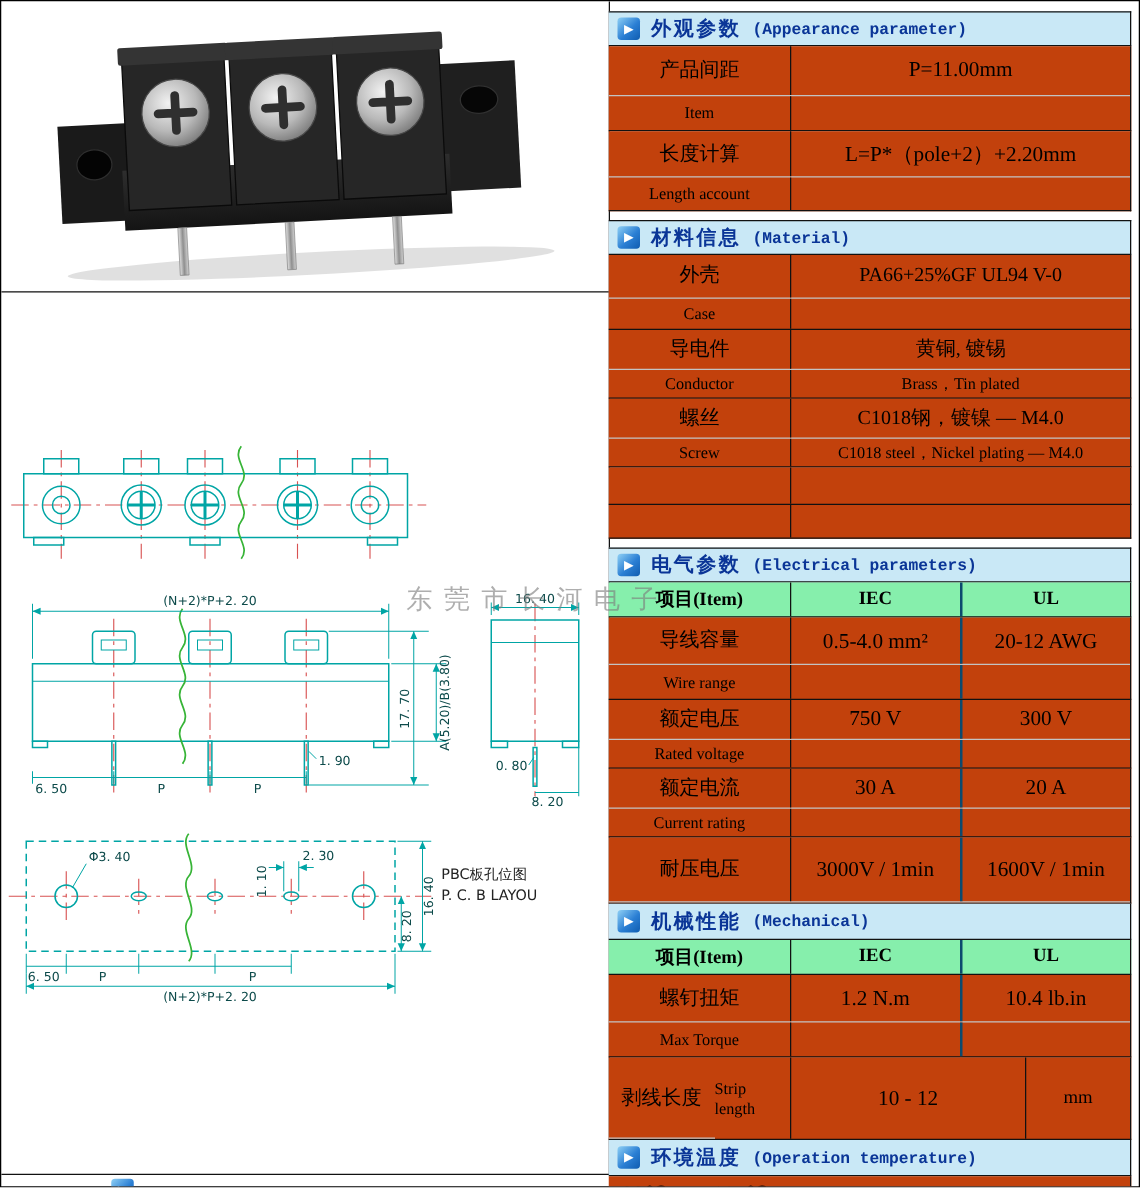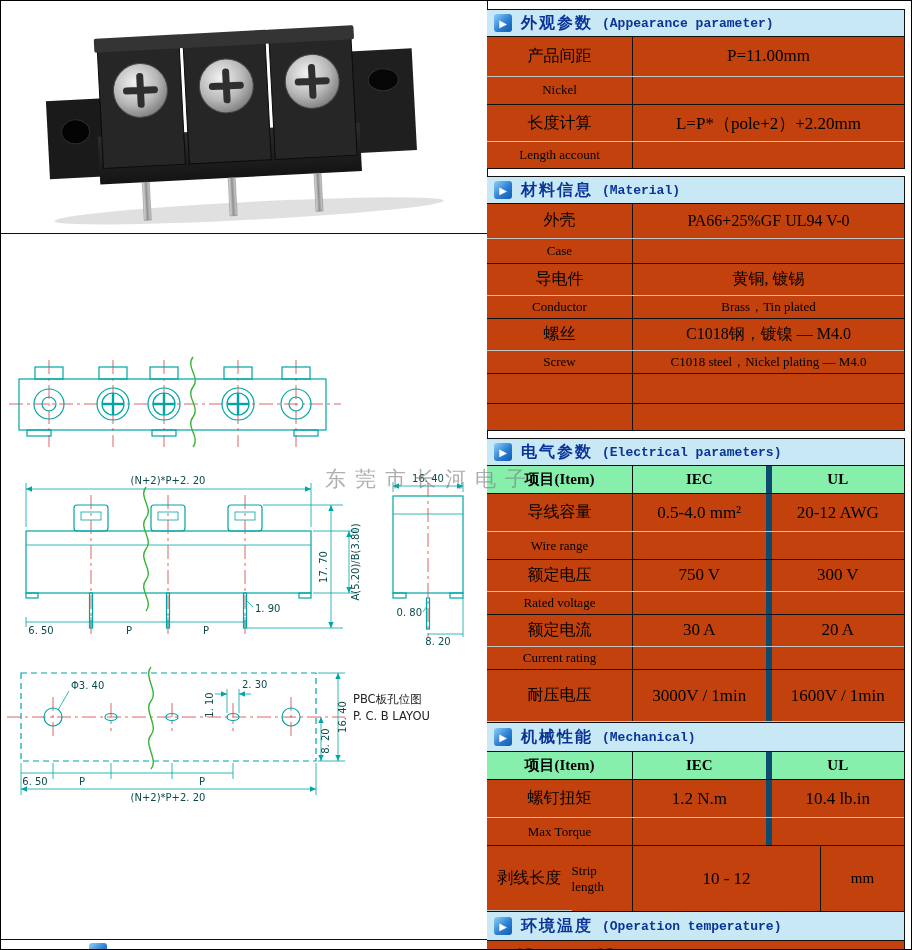--- a/index.html
+++ b/index.html
@@ -40,21 +40,21 @@
   .hen { font-size:13px; font-weight:bold; color:#0a3597;
          font-family:"Liberation Mono", monospace; }
 
   .r2 { display:flex; flex-direction:column; }
   .sub { display:flex; min-height:0; }
   .subtop { flex:1.4; border-bottom:1px solid #c3c3c3; }
   .subbot { flex:1; }
   .lc { width:146px; flex:0 0 146px; box-sizing:border-box; border-right:1px solid #111;
         display:flex; align-items:center; justify-content:center; text-align:center; }
   .vc { flex:1; display:flex; align-items:center; justify-content:center; text-align:left; }
-  .vc.bdr { border-right:6px solid #0c4a6e; }
+  .vc.bdr { border-right:2px solid #0c4a6e; }
   .fcn { font-size:16px; }
   .fen { font-size:13px; }
   .fval { font-size:17px; }
   .fvcn { font-size:16px; }
   .fven { font-size:13px; }
 
   .item { display:flex; background:#86efac; font-weight:bold; font-size:15px; }
 
   .rstrip { display:flex; }
   .lcol2 { width:146px; flex:0 0 146px; box-sizing:border-box; border-right:1px solid #111;
@@ -302,21 +302,21 @@
       <span class="ico">▶</span>
       <span class="hcn">外观参数</span>
       <span class="hen">(Appearance parameter)</span>
     </div>
     <div class="blk r2 h68">
       <div class="sub subtop">
         <div class="lc fcn">产品间距</div>
         <div class="vc fval">P=11.00mm</div>
       </div>
       <div class="sub subbot">
-        <div class="lc fen">Nickel</div>
+        <div class="lc fen">Item</div>
         <div class="vc"></div>
       </div>
     </div>
     <div class="blk r2 h64">
       <div class="sub subtop">
         <div class="lc fcn">长度计算</div>
         <div class="vc fval">L=P*（pole+2）+2.20mm</div>
       </div>
       <div class="sub subbot">
         <div class="lc fen">Length account</div>

